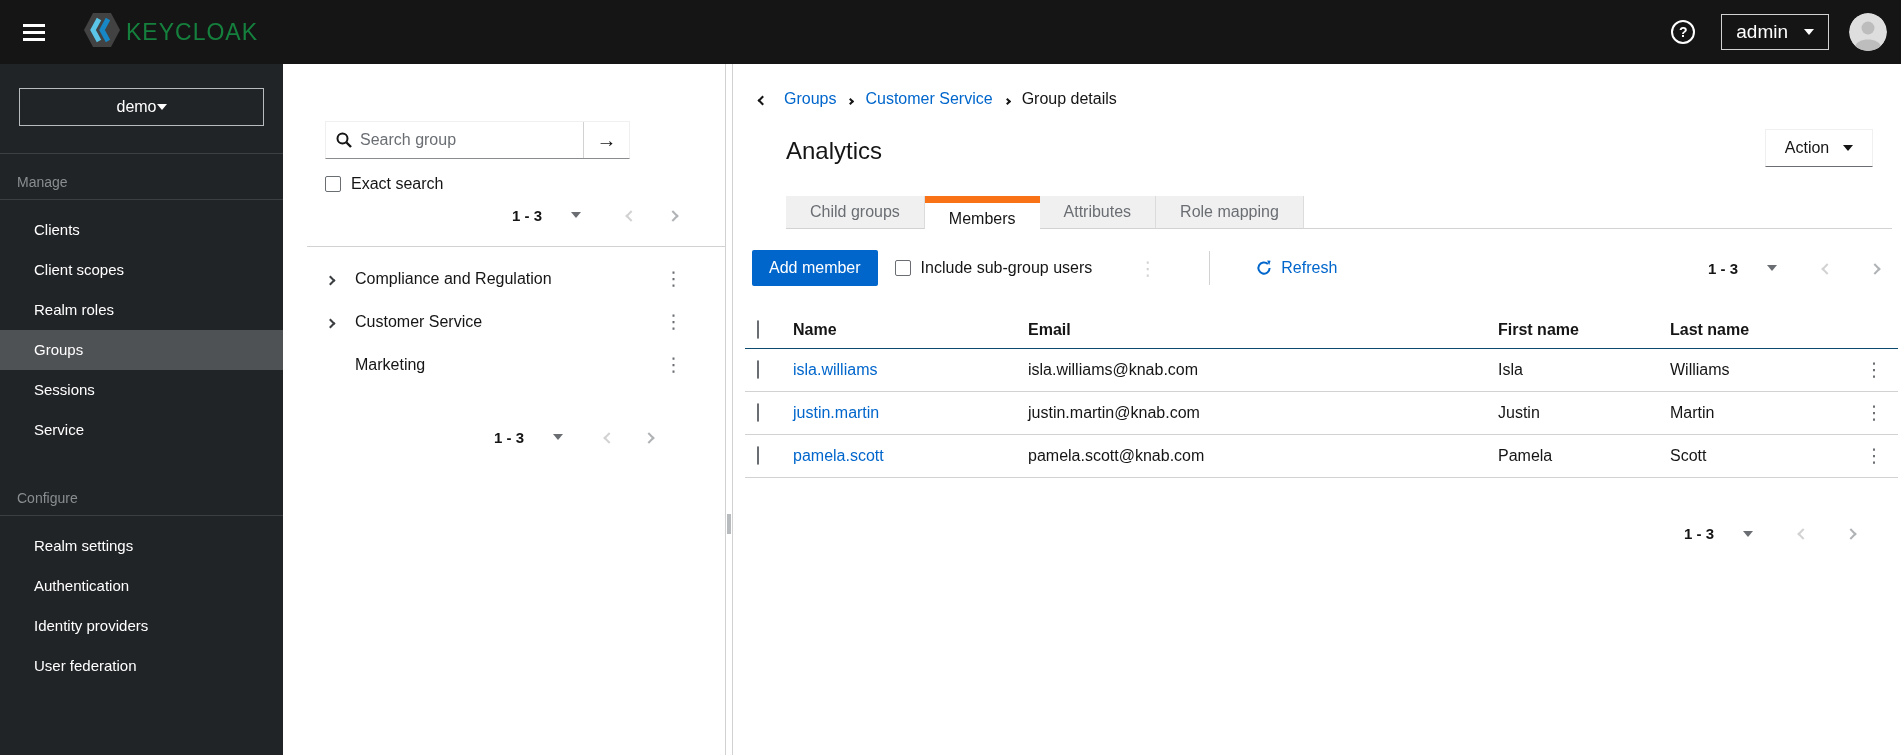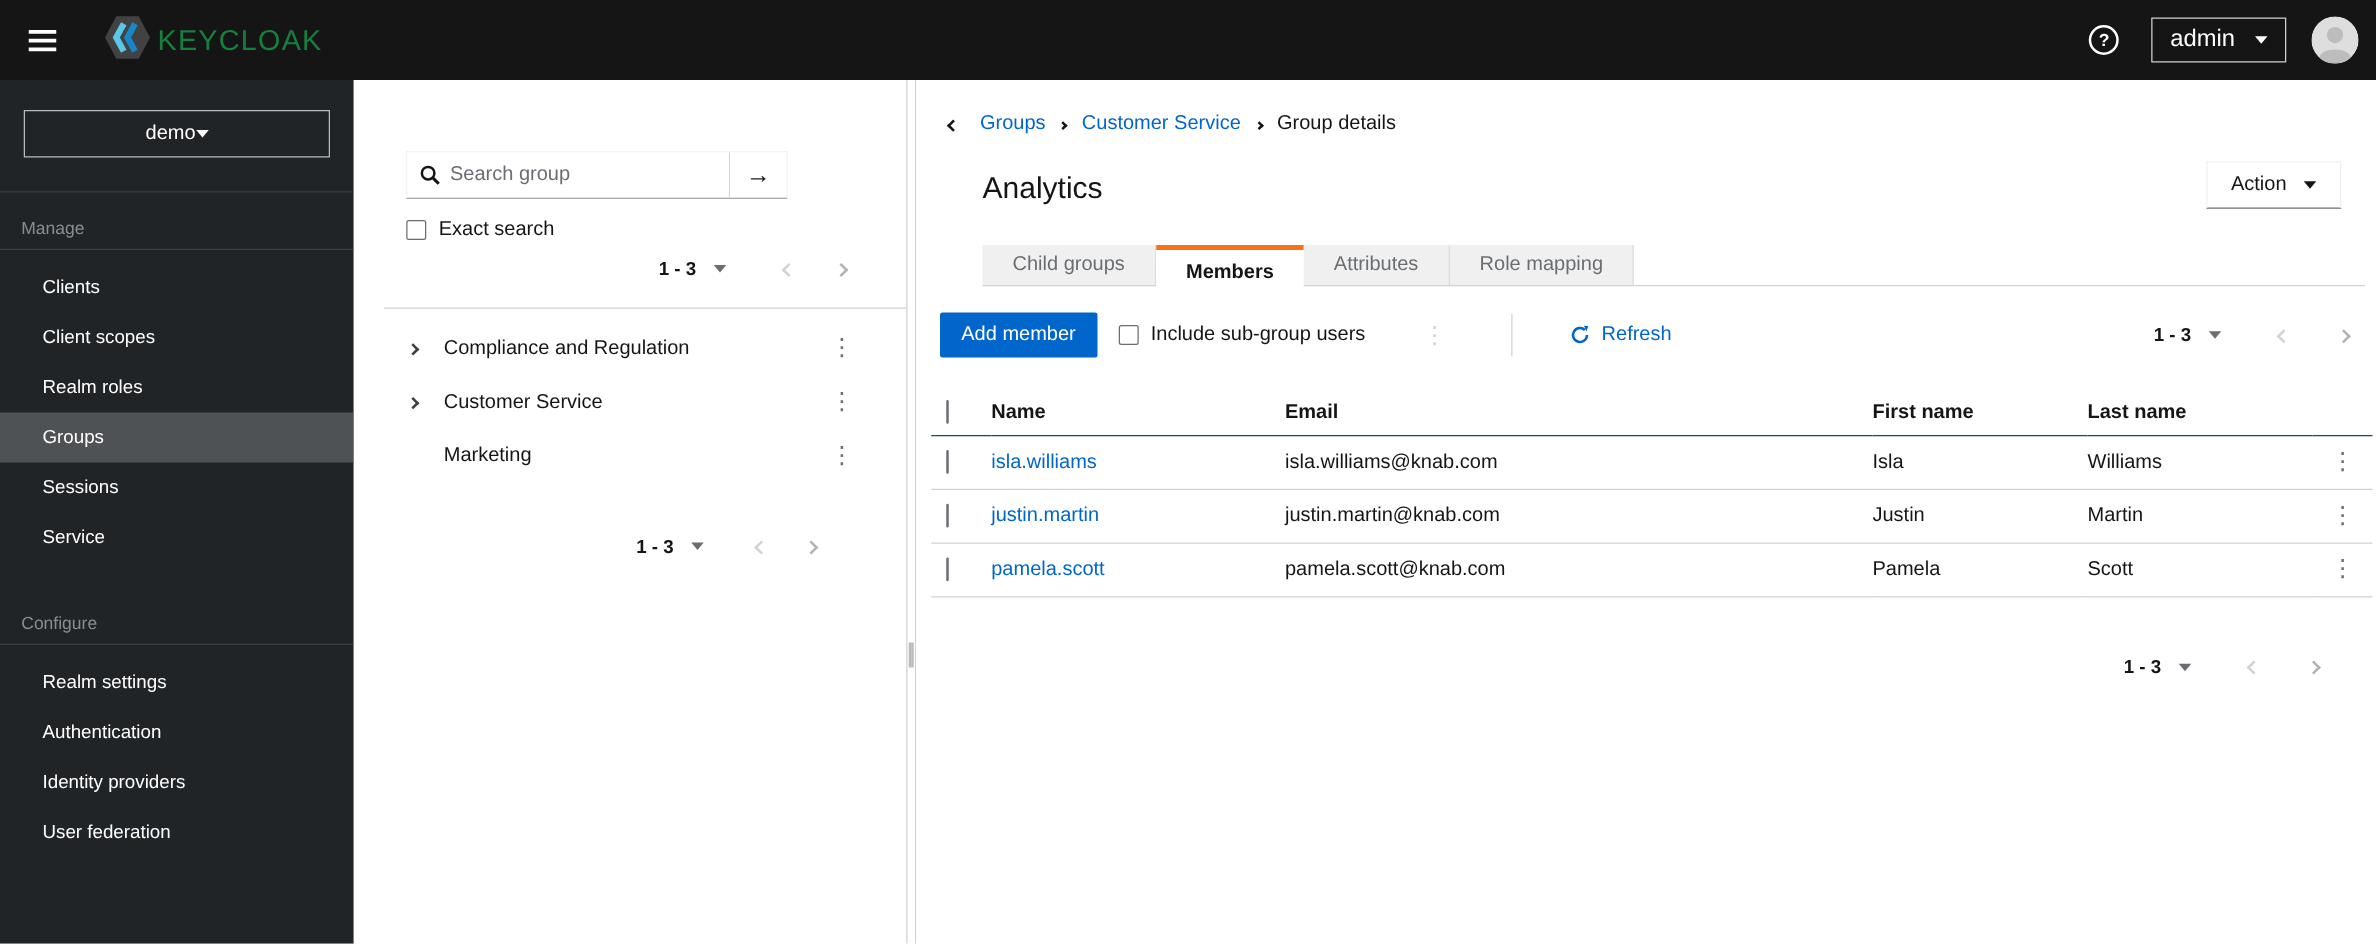--- a/index.html
+++ b/index.html
@@ -43,21 +43,21 @@
     border:1px solid #f0f0f0; border-bottom:1px solid #8a8d90; }
   .search-box { position:relative; flex:1; }
   .search-box svg { position:absolute; left:10px; top:10px; }
   .search-box input { width:100%; height:100%; border:none; outline:none; padding:0 6px 0 34px; font-size:16px; color:#151515; }
   .search-box input::placeholder { color:#6a6e73; }
   .search-go { width:46px; background:#fff; border:none; border-left:1px solid #d2d2d2; font-size:20px; color:#151515; }
   .exact-row { margin:16px 0 0 42px; display:flex; align-items:center; }
   .cb { width:16px; height:16px; border:1px solid #6a6e73; border-radius:2px; background:#fff; flex:none; }
   .exact-row .lbl { margin-left:10px; font-size:16px; }
   .pagination { display:flex; align-items:center; justify-content:flex-end; height:36px; }
-  .pg-toggle { display:flex; align-items:center; gap:14px; }
+  .pg-toggle { display:flex; align-items:center; gap:29px; }
   .pg-range { font-weight:bold; font-size:15px; color:#151515; }
   .pg-caret { color:#6a6e73; }
   .chev { display:inline-block; width:8px; height:8px; border-right:2px solid currentColor; border-bottom:2px solid currentColor; }
   .chev.left { transform:rotate(135deg); }
   .chev.right { transform:rotate(-45deg); }
   .pg-btn { background:none; border:none; padding:2px; }
   .pg-prev { margin-left:44px; color:#d2d2d2; }
   .pg-next { margin-left:30px; color:#b0b3b6; }
   .tree-pg-top { margin-top:4px; padding-right:46px; }
   .tree-divider { border:none; border-top:1px solid #d2d2d2; margin:13px 0 0 24px; }
@@ -86,21 +86,21 @@
   .bc-sep { margin:0 12px; color:#151515; }
   .bc-sep .chev { width:5px; height:5px; border-width:2px; }
   .bc-current { color:#151515; }
   .page-title { margin:28px 0 0 53px; font-size:24px; font-weight:400; color:#151515; height:33px; }
   .action-btn { position:absolute; top:65px; right:28px; width:108px; height:38px; background:#fff;
     border:1px solid #f0f0f0; border-bottom:1px solid #6a6e73; font-size:16px; color:#151515;
     display:flex; align-items:center; justify-content:center; gap:14px; }
   .tabs { display:flex; align-items:flex-start; margin:26px 9px 0 53px; height:39px; }
   .tab { padding:0 24px; display:flex; align-items:center; font-size:16px; background:#f0f0f0;
     color:#6a6e73; height:33px; border-right:1px solid #dcdcdc; border-bottom:1px solid #d2d2d2; }
-  .tab.active { background:#fff; color:#151515; height:39px; border:none; border-top:4px solid #f97316; font-weight:700; }
+  .tab.active { background:#fff; color:#151515; height:39px; border:none; border-top:7px solid #f97316; font-weight:400; }
   .tab-filler { flex:1; height:33px; border-bottom:1px solid #d2d2d2; }
   .toolbar { display:flex; align-items:center; margin:14px 20px 0 19px; height:38px; }
   .btn-primary { height:36px; padding:0 17px; background:#0066cc; color:#fff; border:none; font-size:16px; border-radius:2px; }
   .inc-sub { display:flex; align-items:center; margin-left:17px; }
   .inc-sub .lbl { margin-left:10px; font-size:16px; }
   .toolbar .kebab-btn.light { margin-left:40px; color:#d2d2d2; }
   .vdiv { width:1px; height:34px; background:#d2d2d2; margin-left:46px; }
   .refresh { display:flex; align-items:center; gap:9px; margin-left:46px; background:none; border:none;
     color:#0066cc; font-size:16px; padding:0; }
   .toolbar .pagination { margin-left:auto; }

